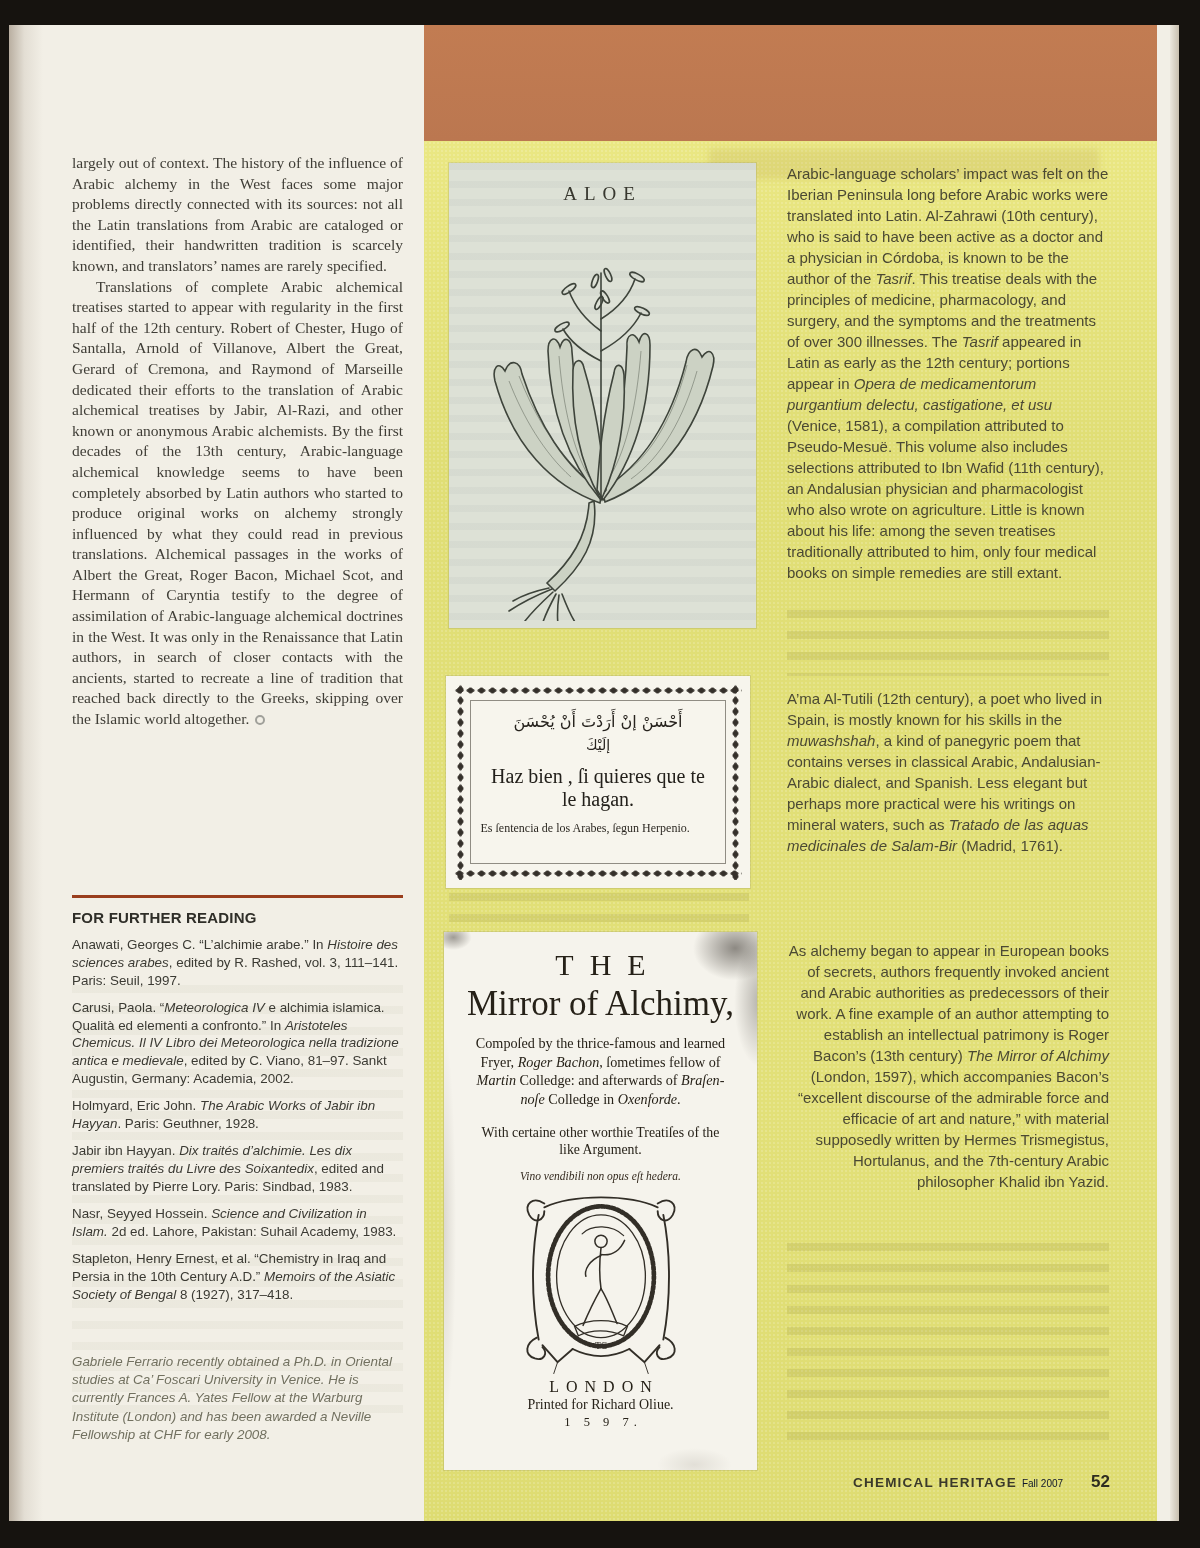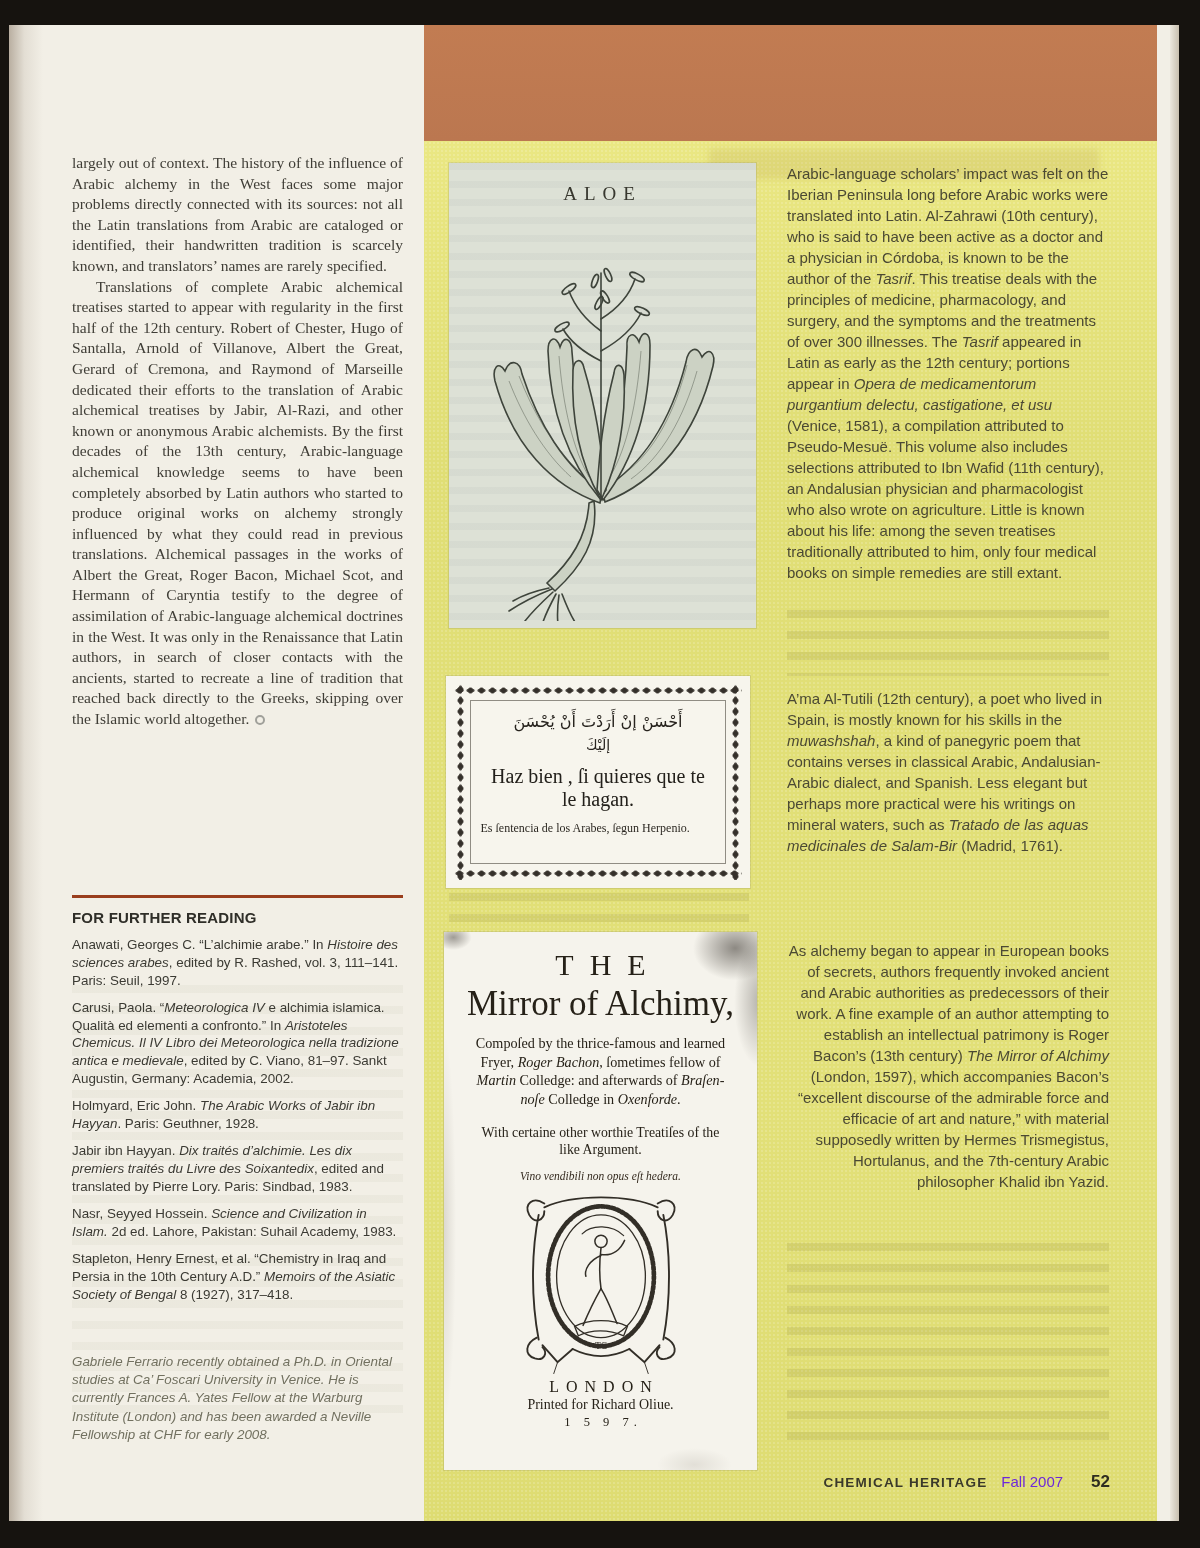--- a/index.html
+++ b/index.html
@@ -155,21 +155,21 @@
   .rc p{position:absolute;left:0;width:322px;margin:0;}
   .rc-p1{top:0;}
   .rc-p2{top:525px;}
   .rc-p3{top:777px;text-align:right;}
 
   
   .footer{
     position:absolute;left:435px;top:1447px;width:666px;text-align:right;color:#3a392a;
   }
   .footer .mag{font-weight:bold;font-size:13.5px;letter-spacing:1.2px;}
-  .footer .issue{font-size:15px;color:#6d28d9;margin-left:14px;}
+  .footer .issue{font-size:10px;color:#0f172a;margin-left:5px;}
   .footer .pageno{font-weight:bold;font-size:17px;margin-left:28px;color:#2e2d20;}
 
   svg .ln{stroke:#3e443b;stroke-width:1.6;fill:none;stroke-linecap:round;}
   svg .leaf{fill:#ccd2c4;stroke:#3e443b;stroke-width:1.6;}
   svg .hatch{stroke:#4a5046;stroke-width:.8;fill:none;opacity:.55;}
   svg .dev{stroke:#322e27;fill:none;stroke-linecap:round;}
 </style>
 </head>
 <body>
 

